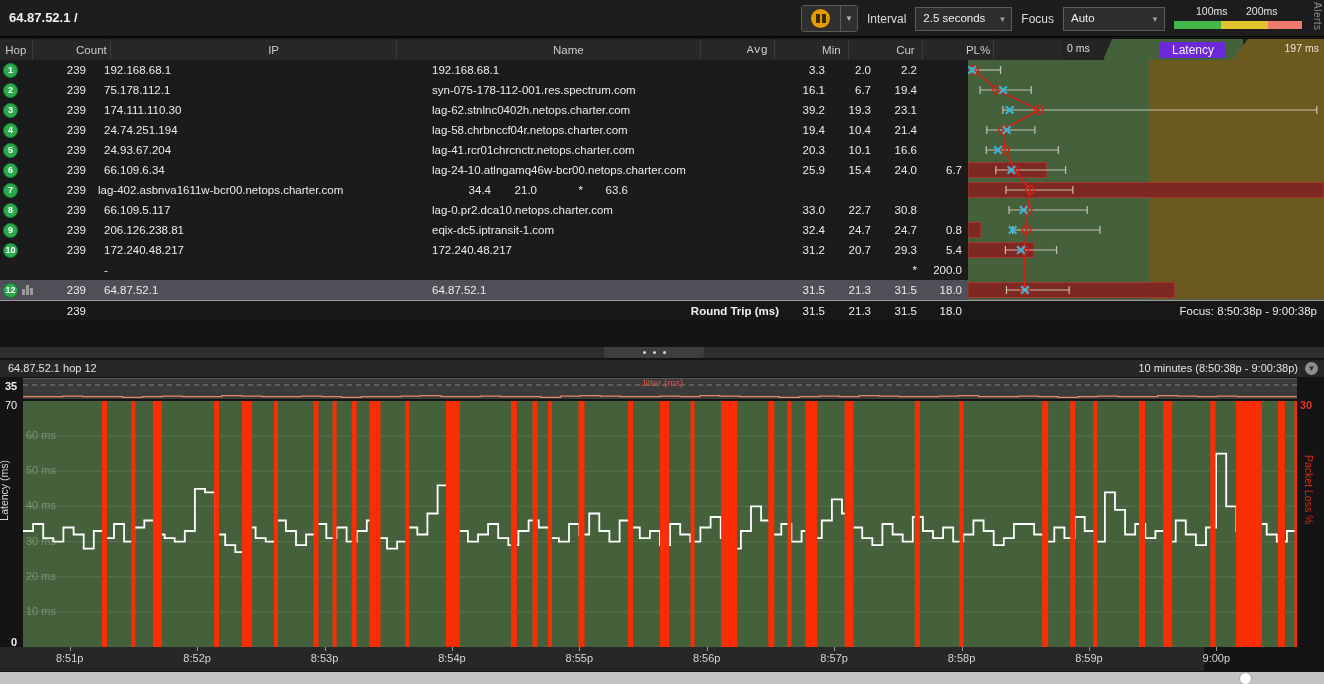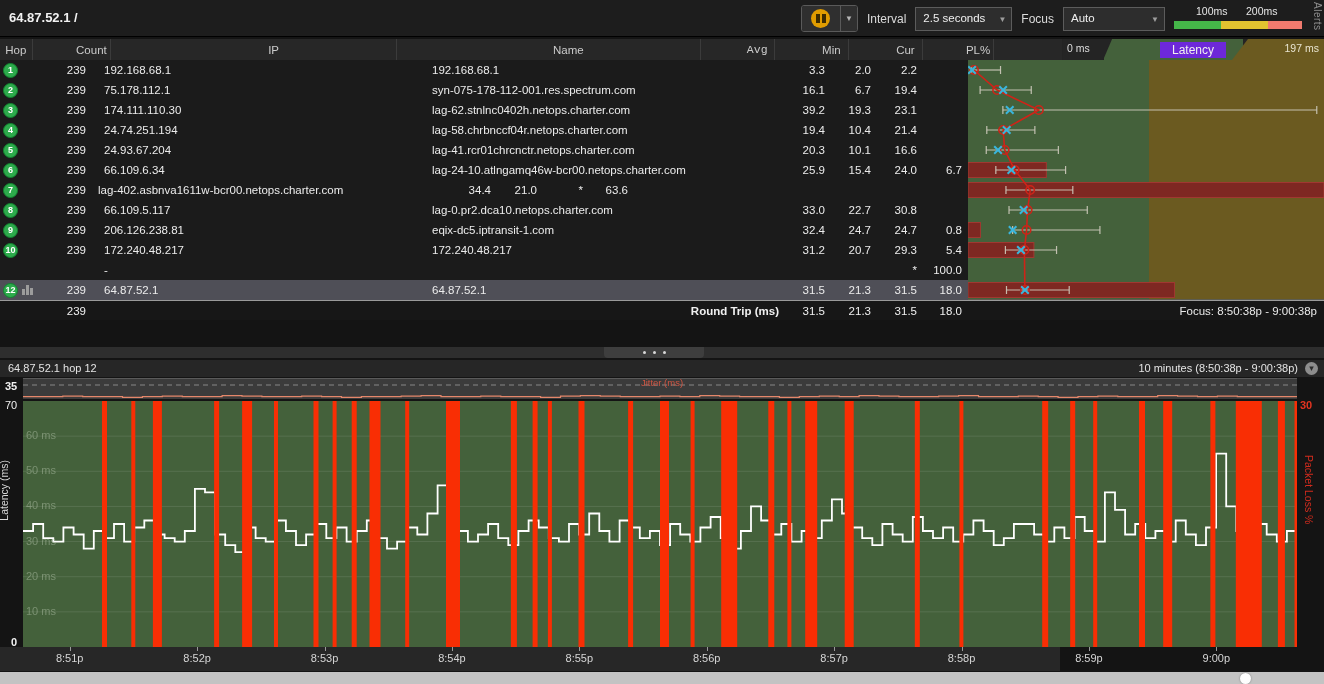--- a/index.html
+++ b/index.html
@@ -80,21 +80,21 @@
   .ax-jmax { position:absolute; left:5px; top:380px; font-size:11px; font-weight:bold; color:#f0f0f0; }
   .ax-lmax { position:absolute; left:5px; top:399px; font-size:11px; font-weight:normal; color:#f0f0f0; }
   .ax-lmin { position:absolute; left:11px; top:636px; font-size:11px; font-weight:bold; color:#f0f0f0; }
   .ax-ylabel { position:absolute; left:-2px; top:460px; writing-mode:vertical-rl; transform:rotate(180deg); font-size:10.5px; color:#d8d8d8; }
   .ax-plmax { position:absolute; left:1300px; top:399px; font-size:11px; font-weight:bold; color:#e23420; }
   .ax-pllabel { position:absolute; left:1303px; top:455px; writing-mode:vertical-rl; font-size:10.5px; color:#d12c1e; }
 
   .lat-plot { position:absolute; left:23px; top:401px; width:1274px; height:246px; background:#44613b; overflow:hidden; }
   .gridlabel { position:absolute; left:3px; transform:translateY(-55%); font-size:11px; color:rgba(195,210,185,.42); z-index:2; }
 
-  .x-axis { position:absolute; left:0; top:647px; width:1060px; height:24px; background:#272727; }
+  .x-axis { position:absolute; left:0; top:647px; width:1204px; height:24px; background:#272727; }
   .xtick { position:absolute; top:0; width:1px; height:4px; background:#9a9a9a; }
   .xlabel { position:absolute; top:5px; transform:translateX(-50%); font-size:11px; color:#d6d6d6; }
 
   .scrollstrip { position:absolute; left:0; top:672px; width:1324px; height:12px; background:#c3c3c3; }
   .scrolldot { position:absolute; left:1240px; top:673px; width:11px; height:11px; border-radius:50%; background:#fdfdfd; box-shadow:0 0 2px rgba(0,0,0,.4); }
 
   svg { display:block; }
 </style>
 </head>
 <body>
@@ -275,21 +275,21 @@
         <div class="cell c-pl">5.4</div>
       </div>
       <div class="hop-row" style="top: 200px;">
         <div class="cell c-hop"></div>
         <div class="cell c-count"></div>
         <div class="cell c-ip">-</div>
         <div class="cell c-name"></div>
         <div class="cell c-avg"></div>
         <div class="cell c-min"></div>
         <div class="cell c-cur">*</div>
-        <div class="cell c-pl">100.0</div>
+        <div class="cell c-pl">200.0</div>
       </div>
       <div class="hop-row selected" style="top: 220px;">
         <div class="cell c-hop">
           <div class="hopbadge">12</div>
           <div class="tlicon">
             <i></i>
             <i></i>
             <i></i>
           </div>
         </div>

